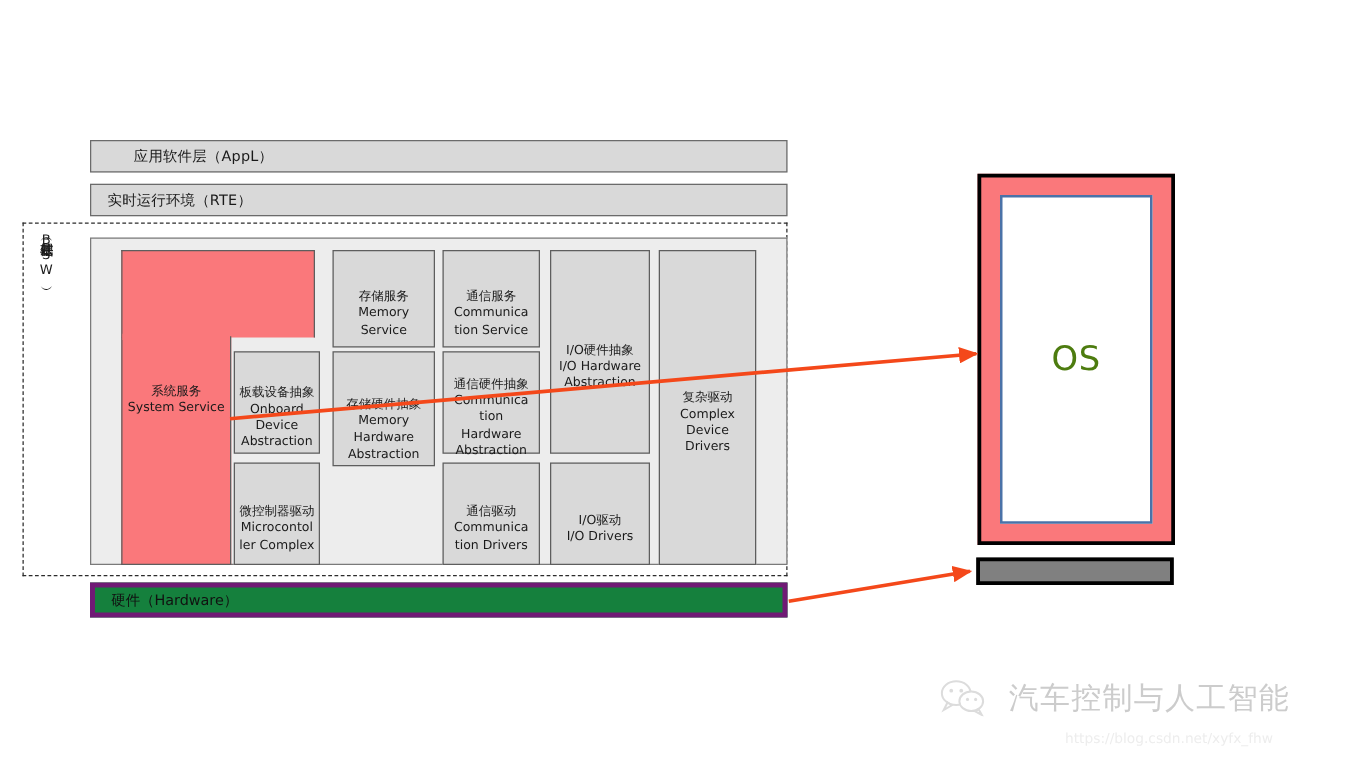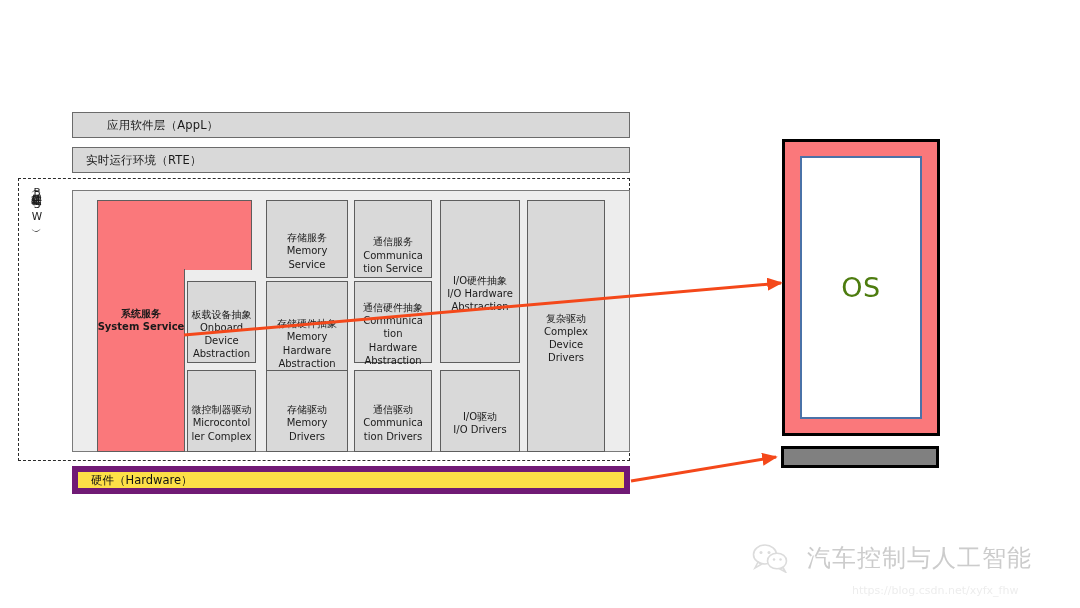--- a/index.html
+++ b/index.html
@@ -92,49 +92,49 @@
   }
   
   #sys-seam {
     left: 98px; top: 267px; width: 86px; height: 5px;
     background: #fa787b;
   }
   #sys-label {
     left: 97px; top: 295px; width: 88px; height: 50px;
     display: flex; flex-direction: column; align-items: center;
     justify-content: center; 
-    font-size: 10px; line-height: 1.35; font-weight: bold;
+    font-size: 10px; line-height: 1.35;
   }
 
   
   #memory-service       { left: 266px; top: 200px; width: 82px; height: 78px; }
   #onboard-device-abs   { left: 187px; top: 281px; width: 69px; height: 82px; }
   #microcontroller-drv  { left: 187px; top: 370px; width: 69px; height: 82px; }
 
   
   #memory-hw-abs        { left: 266px; top: 281px; width: 82px; height: 92px; justify-content: flex-end; }
   #memory-drivers       { left: 266px; top: 370px; width: 82px; height: 82px; }
 
   
-  #comm-service         { left: 354px; top: 200px; width: 78px; height: 78px; justify-content: flex-end; }
+  #comm-service         { left: 354px; top: 200px; width: 78px; height: 78px; }
   #comm-hw-abs          { left: 354px; top: 281px; width: 78px; height: 82px; }
   #comm-drivers         { left: 354px; top: 370px; width: 78px; height: 82px; }
 
   
   #io-hw-abs            { left: 440px; top: 200px; width: 80px; height: 163px; }
   #io-drivers           { left: 440px; top: 370px; width: 80px; height: 82px; }
 
   
   #complex-device-drv   { left: 527px; top: 200px; width: 78px; height: 252px; }
 
   
   #hardware-bar {
     left: 72px; top: 466px; width: 558px; height: 28px;
-    background: #fde047;
-    border: 6px solid #701a75;
+    background: #15803d;
+    border: 4px solid #701a75;
     display: flex; align-items: center; padding-left: 13px;
     font-size: 11.5px;
     color: #111111;
   }
 
   
   #os-panel {
     left: 782px; top: 139px; width: 158px; height: 297px;
     background: #fa787b;
     border: 3px solid #000000;
@@ -244,24 +244,20 @@
   <div class="abs mod" id="complex-device-drv">
     <span class="cn">复杂驱动</span>
     <span class="en">Complex Device Drivers</span>
   </div>
 
   <div class="abs mod" id="microcontroller-drv">
     <span class="cn">微控制器驱动</span>
     <span class="en">Microcontol ler Complex</span>
   </div>
 
-  <div class="abs mod" id="memory-drivers">
-    <span class="cn">存储驱动</span>
-    <span class="en">Memory Drivers</span>
-  </div>
 
   <div class="abs mod" id="comm-drivers">
     <span class="cn">通信驱动</span>
     <span class="en">Communica tion Drivers</span>
   </div>
 
   <div class="abs mod" id="io-drivers">
     <span class="cn">I/O驱动</span>
     <span class="en">I/O Drivers</span>
   </div>

